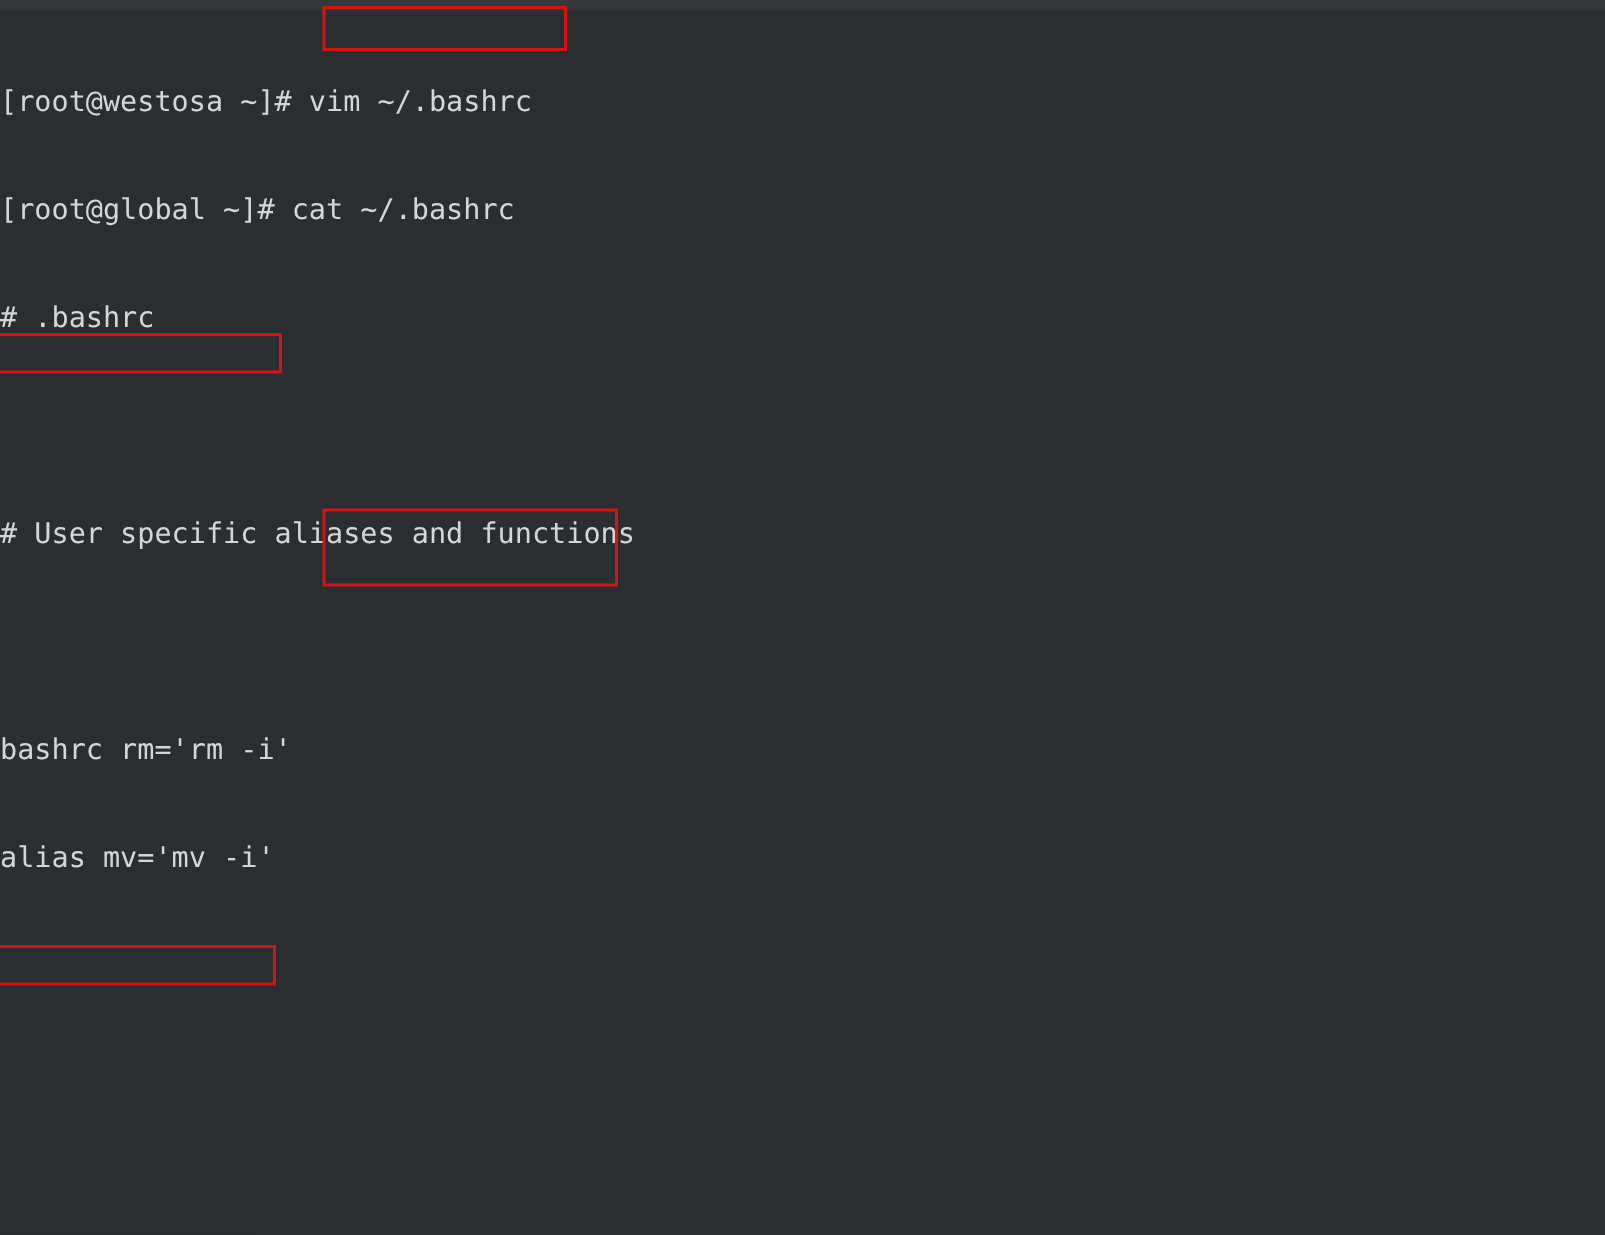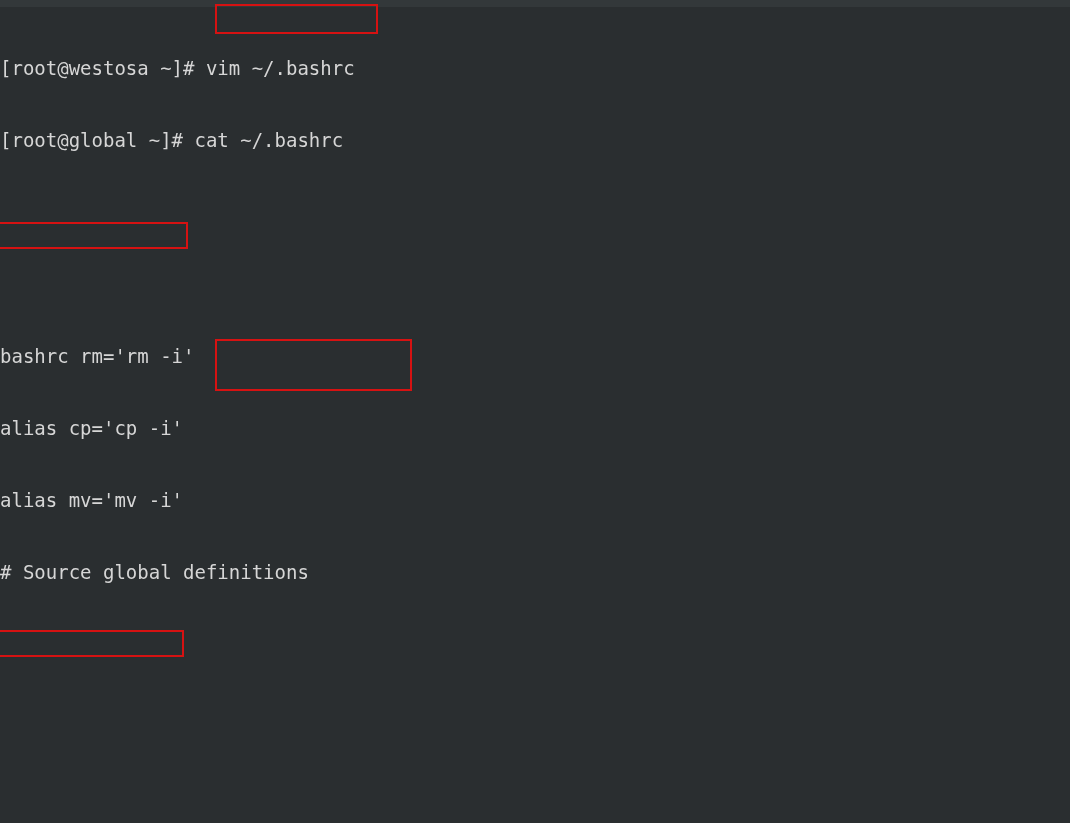--- a/index.html
+++ b/index.html
@@ -55,26 +55,26 @@
 </head>
 <body>
 
 <div id="terminal" style="background: rgb(42, 46, 48); color: rgb(214, 214, 214);">
 
   <div id="titlebar-band"></div>
 
   <div id="screen">
     <div class="line">[root@westosa ~]# vim ~/.bashrc</div>
     <div class="line">[root@global ~]# cat ~/.bashrc</div>
+    <div class="line"># .bashrc</div>
     <div class="line"></div>
+    <div class="line"># User specific aliases and functions</div>
     <div class="line"></div>
     <div class="line">bashrc rm='rm -i'</div>
-    <div class="line">alias cp='cp -i'</div>
     <div class="line">alias mv='mv -i'</div>
-    <div class="line"># Source global definitions</div>
     
     
     
     
     
     
     
     
     
     

